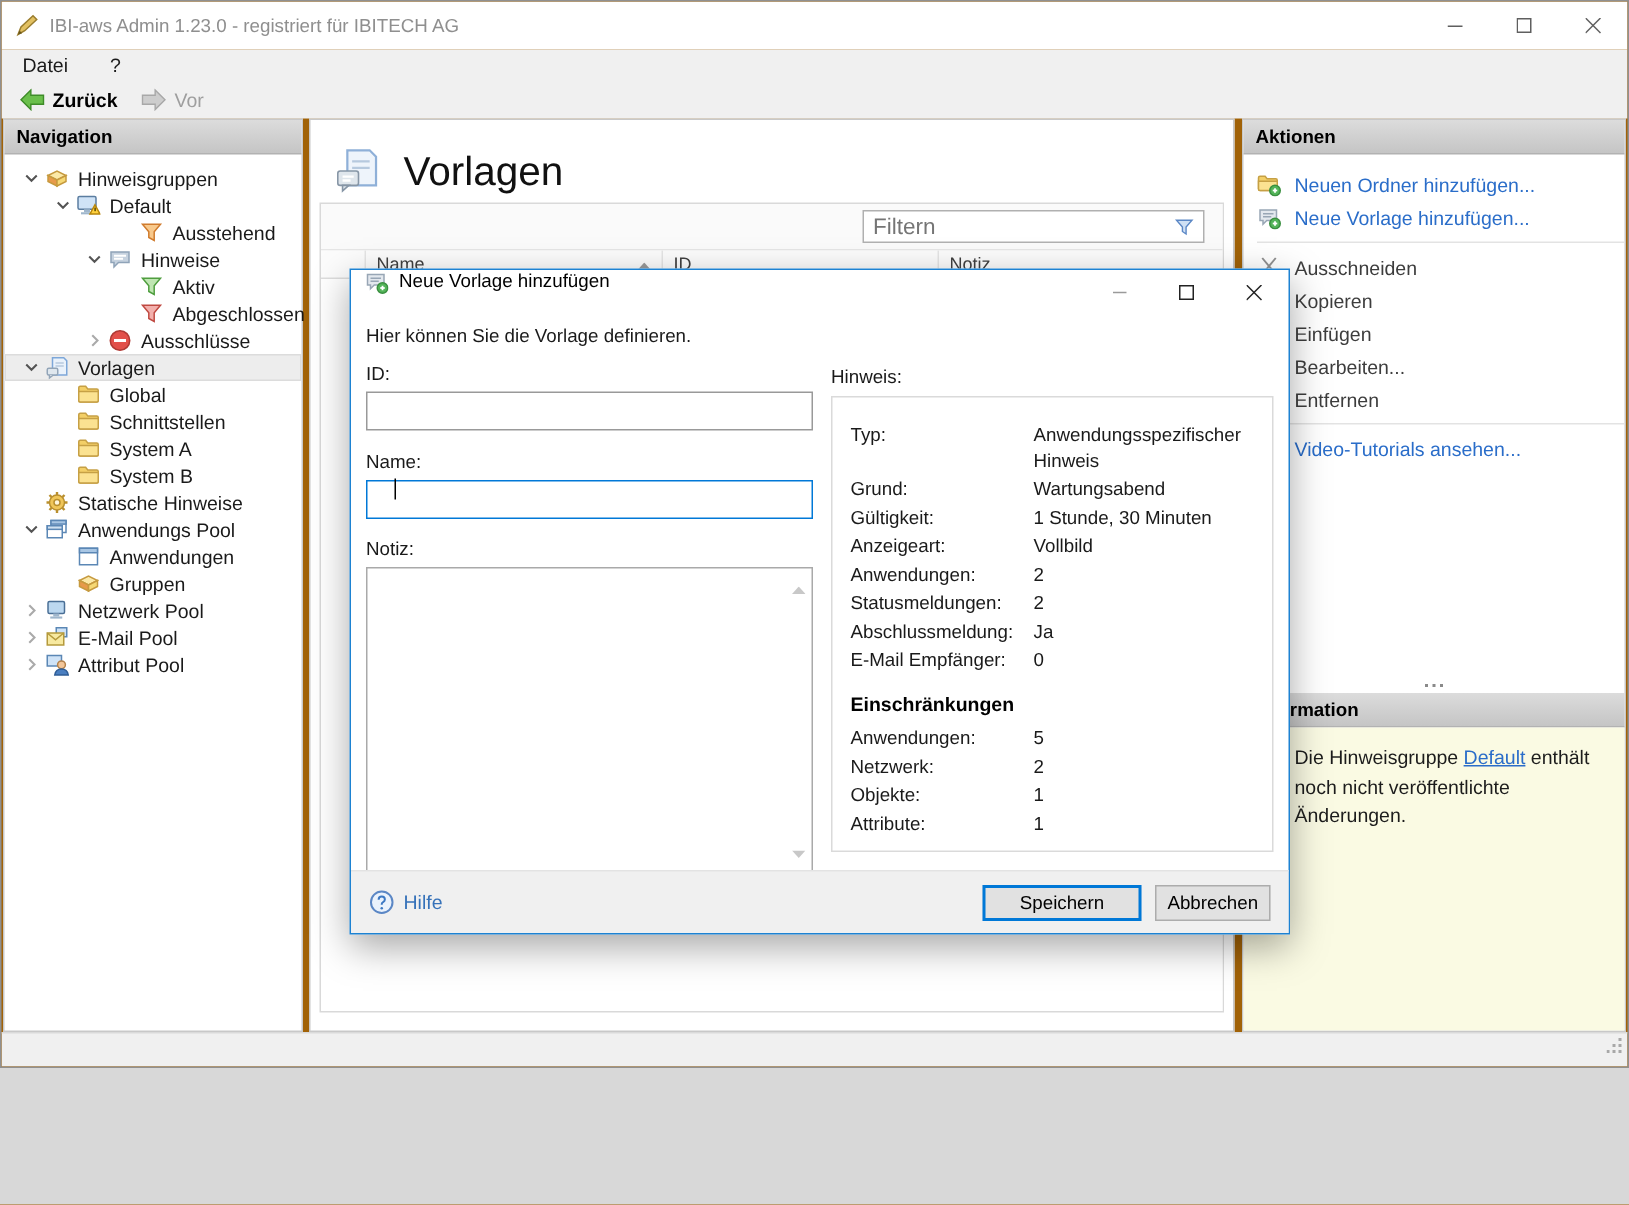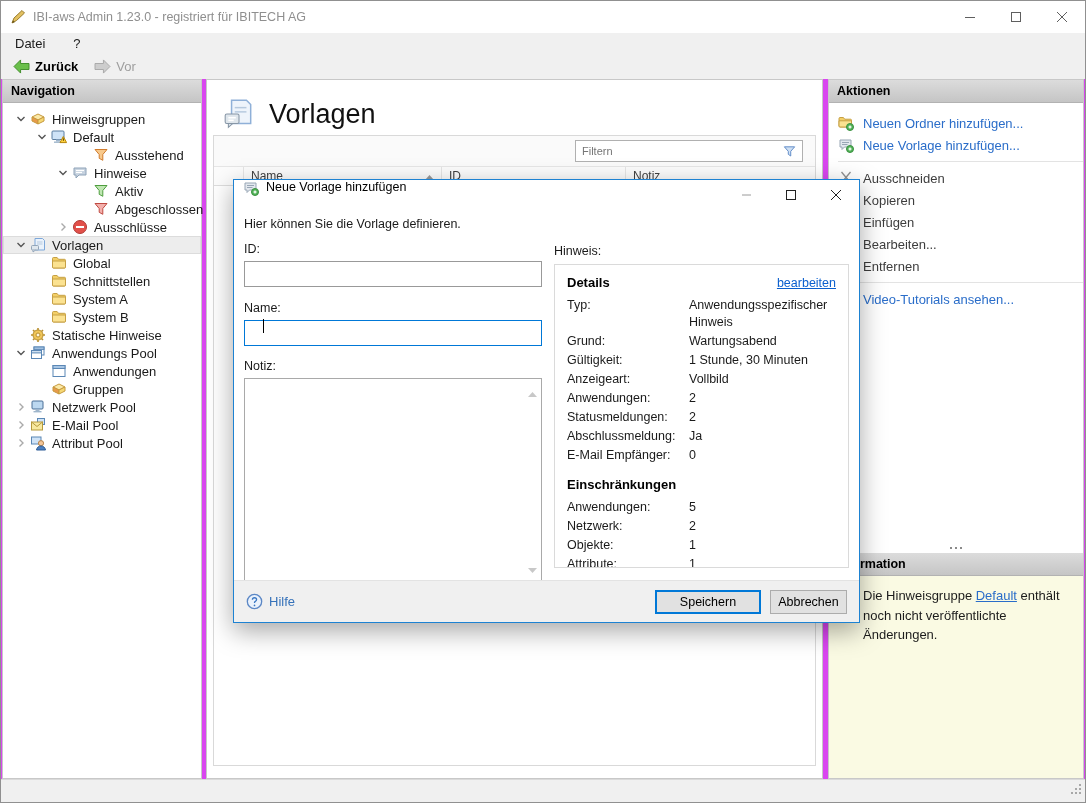--- a/index.html
+++ b/index.html
@@ -1,16 +1,16 @@
 <!DOCTYPE html>
 <html><head>
 <meta charset="utf-8">
 <style>
   html,body{margin:0;padding:0;background:#d8d8d8;font-family:"Liberation Sans",sans-serif;}
-  .window{position:relative;width:1086px;height:803px;box-sizing:border-box;border:1px solid #909090;background:#d946ef;overflow:hidden;}
+  .window{position:relative;width:1086px;height:712px;box-sizing:border-box;border:1px solid #909090;background:#a16207;overflow:hidden;}
   
   .titlebar{height:32px;background:#fff;display:flex;align-items:center;padding-left:9px;gap:7px;}
   .titlebar .title{font-size:12.5px;color:#8f8f8f;}
   .win-controls{margin-left:auto;display:flex;height:100%;}
   .wc{width:46px;display:flex;align-items:center;justify-content:center;}
   
   .menubar{height:21px;background:#f0f0f0;display:flex;align-items:center;padding-left:10px;gap:20px;font-size:13px;color:#1a1a1a;}
   .menu-item{padding:1px 4px;}
   .toolbar{height:25px;background:#f0f0f0;display:flex;align-items:center;padding-left:5px;gap:2px;}
   .tbtn{display:flex;align-items:center;gap:5px;padding:2px 7px;font-size:13px;}
@@ -28,21 +28,21 @@
   .nav-row.selected{background:#ededed;box-shadow:inset 0 0 0 1px #dcdcdc;}
   .chev{width:19px;flex:none;display:flex;align-items:center;justify-content:center;}
   .nicon{width:17px;height:16px;flex:none;margin-right:5px;display:flex;align-items:center;}
   .nlabel{white-space:nowrap;}
   
   .title-row{display:flex;align-items:center;gap:13px;padding:13px 0 0 15px;height:42px;}
   .page-title{font-size:27px;font-weight:300;color:#111;margin:0;}
   .listbox{position:absolute;left:6px;right:6px;top:55px;bottom:12px;border:1px solid #d9d9d9;display:flex;flex-direction:column;background:#fff;}
   .list-toolbar{height:30px;background:#fafafa;border-bottom:1px solid #e6e6e6;display:flex;justify-content:flex-end;align-items:center;padding-right:12px;flex:none;}
   .filter-box{width:228px;height:22px;border:1px solid #b0b0b0;background:#fff;display:flex;align-items:center;box-sizing:border-box;}
-  .filter-box input{flex:1;border:none;outline:none;font-family:"Liberation Sans",sans-serif;font-size:11px;padding:2px 6px;color:#333;background:transparent;min-width:0;}
+  .filter-box input{flex:1;border:none;outline:none;font-family:"Liberation Sans",sans-serif;font-size:15px;padding:2px 6px;color:#333;background:transparent;min-width:0;}
   .filter-box .ficn{margin-right:5px;display:flex;}
   .table-header{height:18px;display:flex;font-size:12px;color:#404040;background:#fcfcfc;border-bottom:1px solid #ddd;flex:none;}
   .th{box-sizing:border-box;border-right:1px solid #e5e5e5;padding:1px 7px;display:flex;align-items:center;justify-content:space-between;overflow:hidden;}
   .th.c0{width:30px;}.th.c1{width:198px;}.th.c2{width:184px;}.th.c3{flex:1;border-right:none;}
   .table-body{flex:1;background:#fff;}
   
   .actions{flex:1;padding-top:9px;font-size:13px;overflow:hidden;}
   .action-row{height:22px;display:flex;align-items:center;gap:7px;padding-left:9px;}
   .action-row .aicon{width:18px;height:16px;flex:none;display:flex;align-items:center;}
   .action-row.link .alabel{color:#2a6dc9;}
@@ -601,24 +601,20 @@
             </svg></span>
         <span class="sb-down"><svg width="9" height="5">
               <path d="M4.5 5 L9 0 H0 Z" fill="#c8c8c8"></path>
             </svg></span>
       </div>
     </div>
 
     <div class="dcol-right">
       <div class="flabel">Hinweis:</div>
       <div class="details-box">
-        <div class="dhead">
-          <span class="h">Details</span>
-          <span class="edit-link">bearbeiten</span>
-        </div>
         <div class="kv">
             <span class="kv-l">Typ:</span>
             <span class="kv-v">Anwendungsspezifischer Hinweis</span>
             <span class="kv-l">Grund:</span>
             <span class="kv-v">Wartungsabend</span>
             <span class="kv-l">Gültigkeit:</span>
             <span class="kv-v">1 Stunde, 30 Minuten</span>
             <span class="kv-l">Anzeigeart:</span>
             <span class="kv-v">Vollbild</span>
             <span class="kv-l">Anwendungen:</span>

